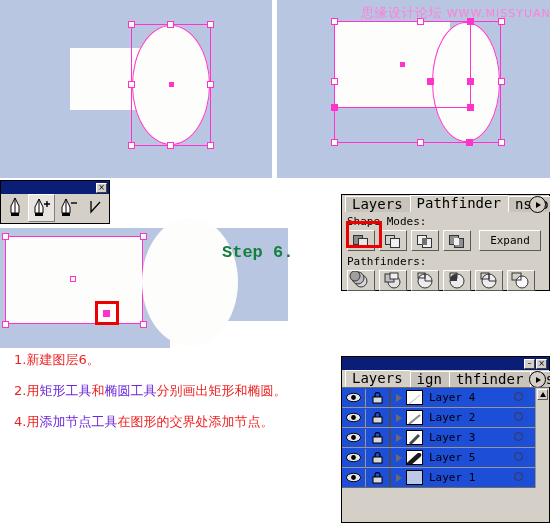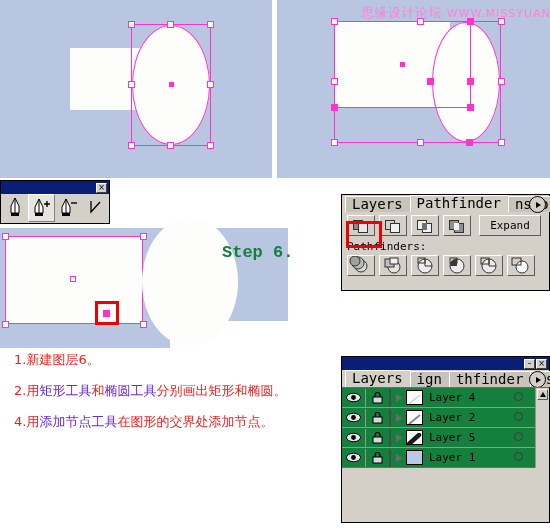--- a/index.html
+++ b/index.html
@@ -85,21 +85,21 @@
           display:flex;align-items:center;justify-content:center;box-sizing:border-box;
           font-family:"DejaVu Sans Mono",monospace;margin-left:4px;}
   .hilite-ring{position:absolute;border:3px solid #ee0000;box-sizing:border-box;}
 
   
   .g-sq{position:absolute;box-sizing:border-box;}
 
   
   .lp-rows{background:#d4d0c8;}
   .lrow{display:flex;align-items:center;height:19px;border-bottom:1px solid #9a968e;
-        background:#15803d;position:relative;}
+        background:#1d4ed8;position:relative;}
   .lrow.sel{background:#0a1e78;}
   .cell-eye{width:23px;height:18px;display:flex;align-items:center;justify-content:center;
             border-right:1px solid #9a968e;}
   .cell-lock{width:23px;height:18px;display:flex;align-items:center;justify-content:center;
              border-right:2px solid #4a4a4a;}
   .tri{width:0;height:0;border-left:6px solid #6b6b6b;border-top:4.5px solid transparent;
        border-bottom:4.5px solid transparent;margin:0 4px 0 5px;}
   .lrow.sel .tri{border-left-color:#9aa6cf;}
   .thumb{width:17px;height:15px;border:1px solid #000;box-sizing:border-box;background:#fff;
          overflow:hidden;position:relative;}
@@ -247,20 +247,21 @@
   <div class="panel" style="left:341px;top:194px;width:209px;height:97px;">
     <div class="tabstrip">
       <div class="tab inactive">Layers</div>
       <div class="tab-sep"></div>
       <div class="tab active">Pathfinder</div>
       <div class="tab-sep"></div>
       <div class="tab inactive">nsform</div>
       <div class="tab-menu"></div>
     </div>
     <div class="pf-body">
+      <div class="pf-label">Shape Modes:</div>
       <div class="pf-row">
         <div class="opbtn">
           <div class="g-sq" style="left:5px;top:4px;width:10px;height:10px;background:#8a8a8a;border:1px solid #333;"></div>
           <div class="g-sq" style="left:10px;top:7px;width:10px;height:10px;background:#e8e8e8;border:1px solid #333;"></div>
         </div>
         <div class="opbtn">
           <div class="g-sq" style="left:5px;top:4px;width:10px;height:10px;background:#d0d0d0;border:1px solid #333;"></div>
           <div class="g-sq" style="left:10px;top:7px;width:10px;height:10px;background:#f0f0f0;border:1px solid #333;"></div>
         </div>
         <div class="opbtn">
@@ -380,38 +381,60 @@
         <div class="tri"></div>
         <div class="thumb">
           <svg width="15" height="13" viewBox="0 0 15 13">
               <line x1="2" y1="11" x2="13" y2="2" stroke="#888" stroke-width="2"></line>
             </svg>
         </div>
         <div class="lname">Layer 2</div>
         <div class="target"></div>
       </div>
 
-
-
       <div class="lrow">
         <div class="cell-eye">
           <svg width="15" height="11" viewBox="0 0 15 11">
               <ellipse cx="7.5" cy="5.5" rx="7" ry="4.2" fill="#e8e8e8" stroke="#000"></ellipse>
               <circle cx="7.5" cy="5.5" r="2.4" fill="#000"></circle>
             </svg>
         </div>
         <div class="cell-lock">
           <svg width="11" height="12" viewBox="0 0 11 12">
               <path d="M3 5 L3 3 A2.5 2.5 0 0 1 8 3 L8 5" fill="none" stroke="#000" stroke-width="1.2"></path>
               <rect x="1" y="5" width="9" height="6" fill="#d8d8d8" stroke="#000"></rect>
             </svg>
         </div>
         <div class="tri"></div>
         <div class="thumb">
           <svg width="15" height="13" viewBox="0 0 15 13">
+              <line x1="3" y1="11" x2="12" y2="2" stroke="#4a4a4a" stroke-width="3"></line>
+            </svg>
+        </div>
+        <div class="lname">Layer 3</div>
+        <div class="target"></div>
+      </div>
+
+
+      <div class="lrow">
+        <div class="cell-eye">
+          <svg width="15" height="11" viewBox="0 0 15 11">
+              <ellipse cx="7.5" cy="5.5" rx="7" ry="4.2" fill="#e8e8e8" stroke="#000"></ellipse>
+              <circle cx="7.5" cy="5.5" r="2.4" fill="#000"></circle>
+            </svg>
+        </div>
+        <div class="cell-lock">
+          <svg width="11" height="12" viewBox="0 0 11 12">
+              <path d="M3 5 L3 3 A2.5 2.5 0 0 1 8 3 L8 5" fill="none" stroke="#000" stroke-width="1.2"></path>
+              <rect x="1" y="5" width="9" height="6" fill="#d8d8d8" stroke="#000"></rect>
+            </svg>
+        </div>
+        <div class="tri"></div>
+        <div class="thumb">
+          <svg width="15" height="13" viewBox="0 0 15 13">
               <path d="M2 11 L12 2" stroke="#1a1a1a" stroke-width="4.5" stroke-linecap="round"></path>
             </svg>
         </div>
         <div class="lname">Layer 5</div>
         <div class="target"></div>
       </div>
 
       <div class="lrow" style="border-bottom:1px solid #6b6b6b;">
         <div class="cell-eye">
           <svg width="15" height="11" viewBox="0 0 15 11">

